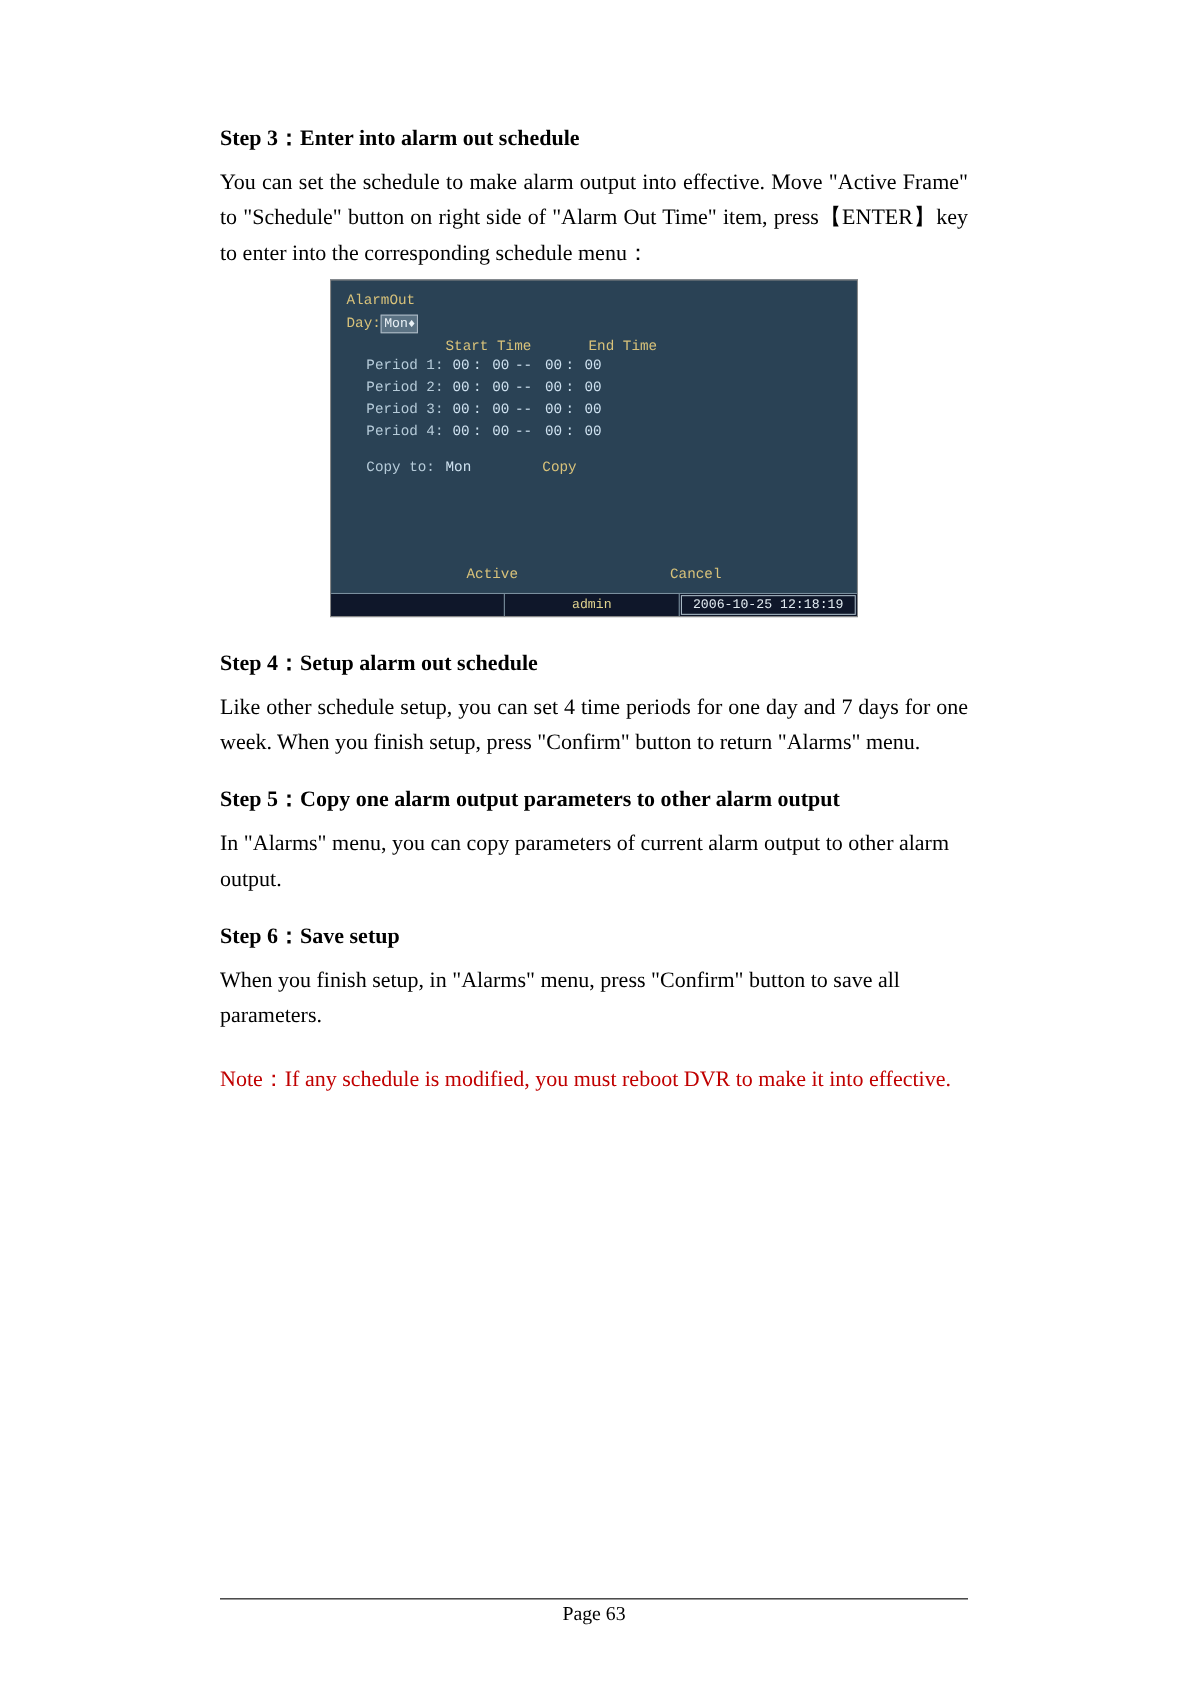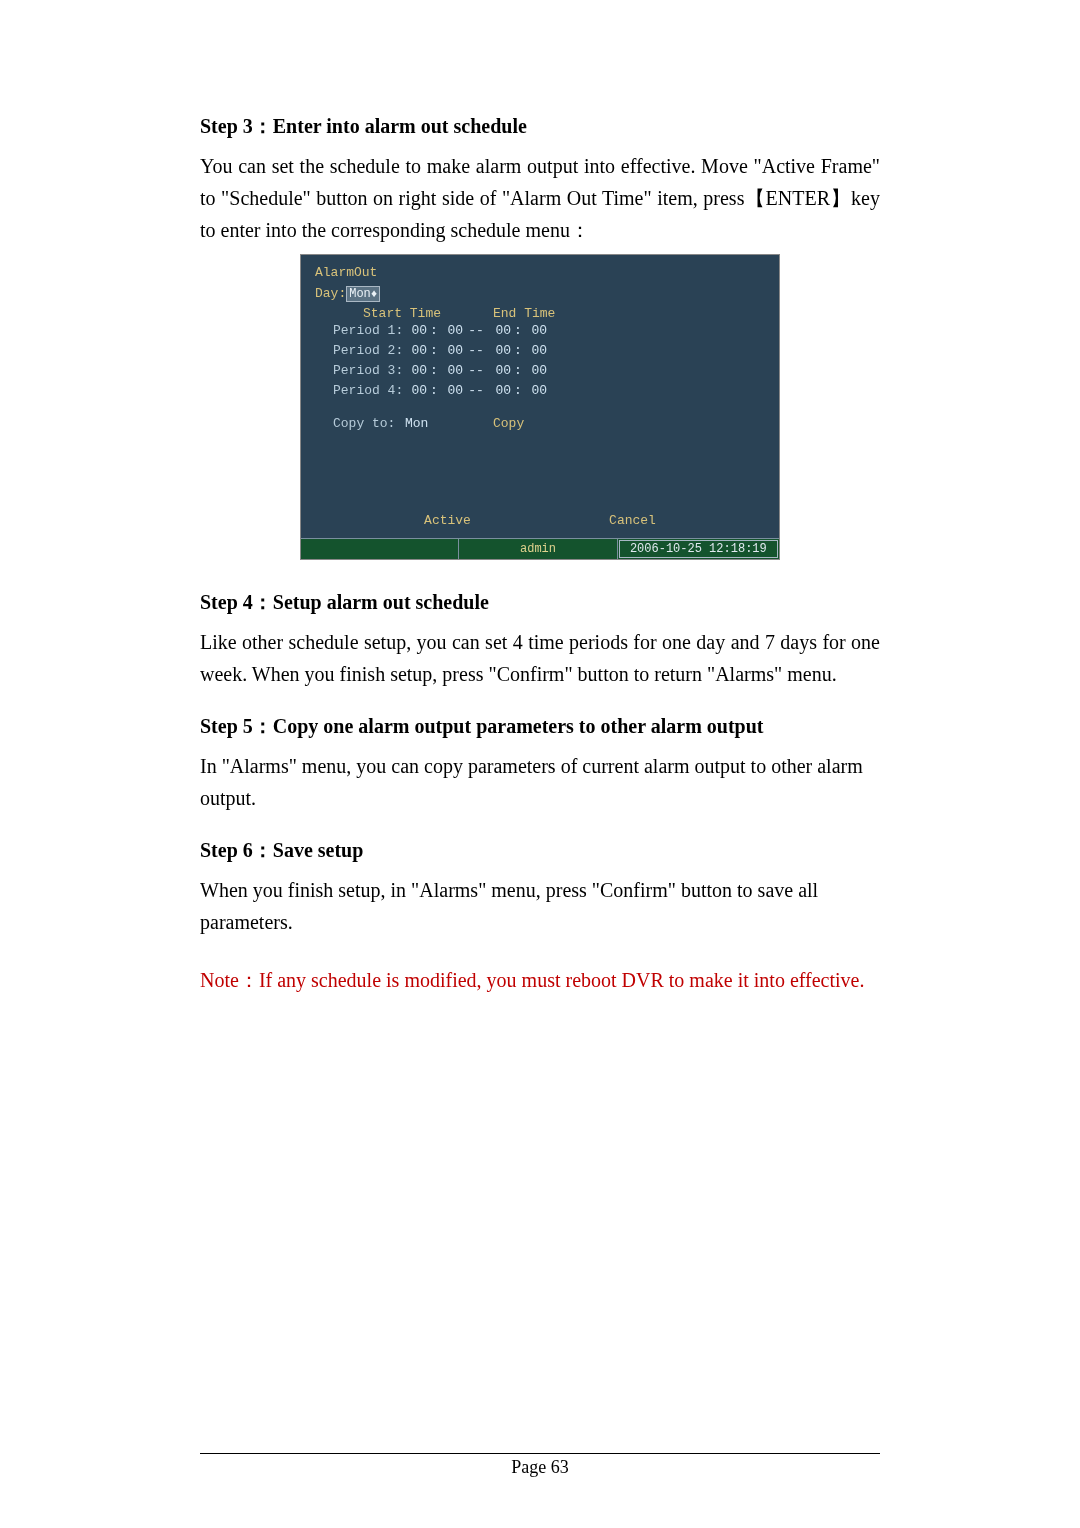--- a/index.html
+++ b/index.html
@@ -57,21 +57,21 @@
     color: #eaf1f6;
     padding: 0 2px;
     line-height: 14px;
     font-size: 12px;
   }
   .dvr-arrows {
     font-size: 11px;
   }
   .dvr-header {
     color: #d8c27a;
-    margin-left: 48px;
+    margin-left: 90px;
     display: flex;
     margin-bottom: 2px;
   }
   .dvr-header .col-st { width: 130px; }
   .dvr-row {
     display: flex;
     margin-left: 18px;
     height: 20px;
   }
   .dvr-label { width: 72px; color: #b6cbd9; }
@@ -90,21 +90,21 @@
   .dvr-copyrow .copy-btn { color: #d8c27a; }
   .dvr-btmbtns {
     margin-top: 80px;
     display: flex;
     justify-content: space-around;
     padding: 0 40px 6px 40px;
   }
   .dvr-btn { color: #d8c27a; }
   .dvr-status {
     display: flex;
-    background: #14532d;
+    background: #0f172a;
     border-top: 1px solid #7a8f9e;
     height: 20px;
     font-size: 12px;
     justify-content: center;
   }
   .dvr-status > div {
     flex: 1;
     text-align: center;
     line-height: 20px;
     color: #e0e9ef;

